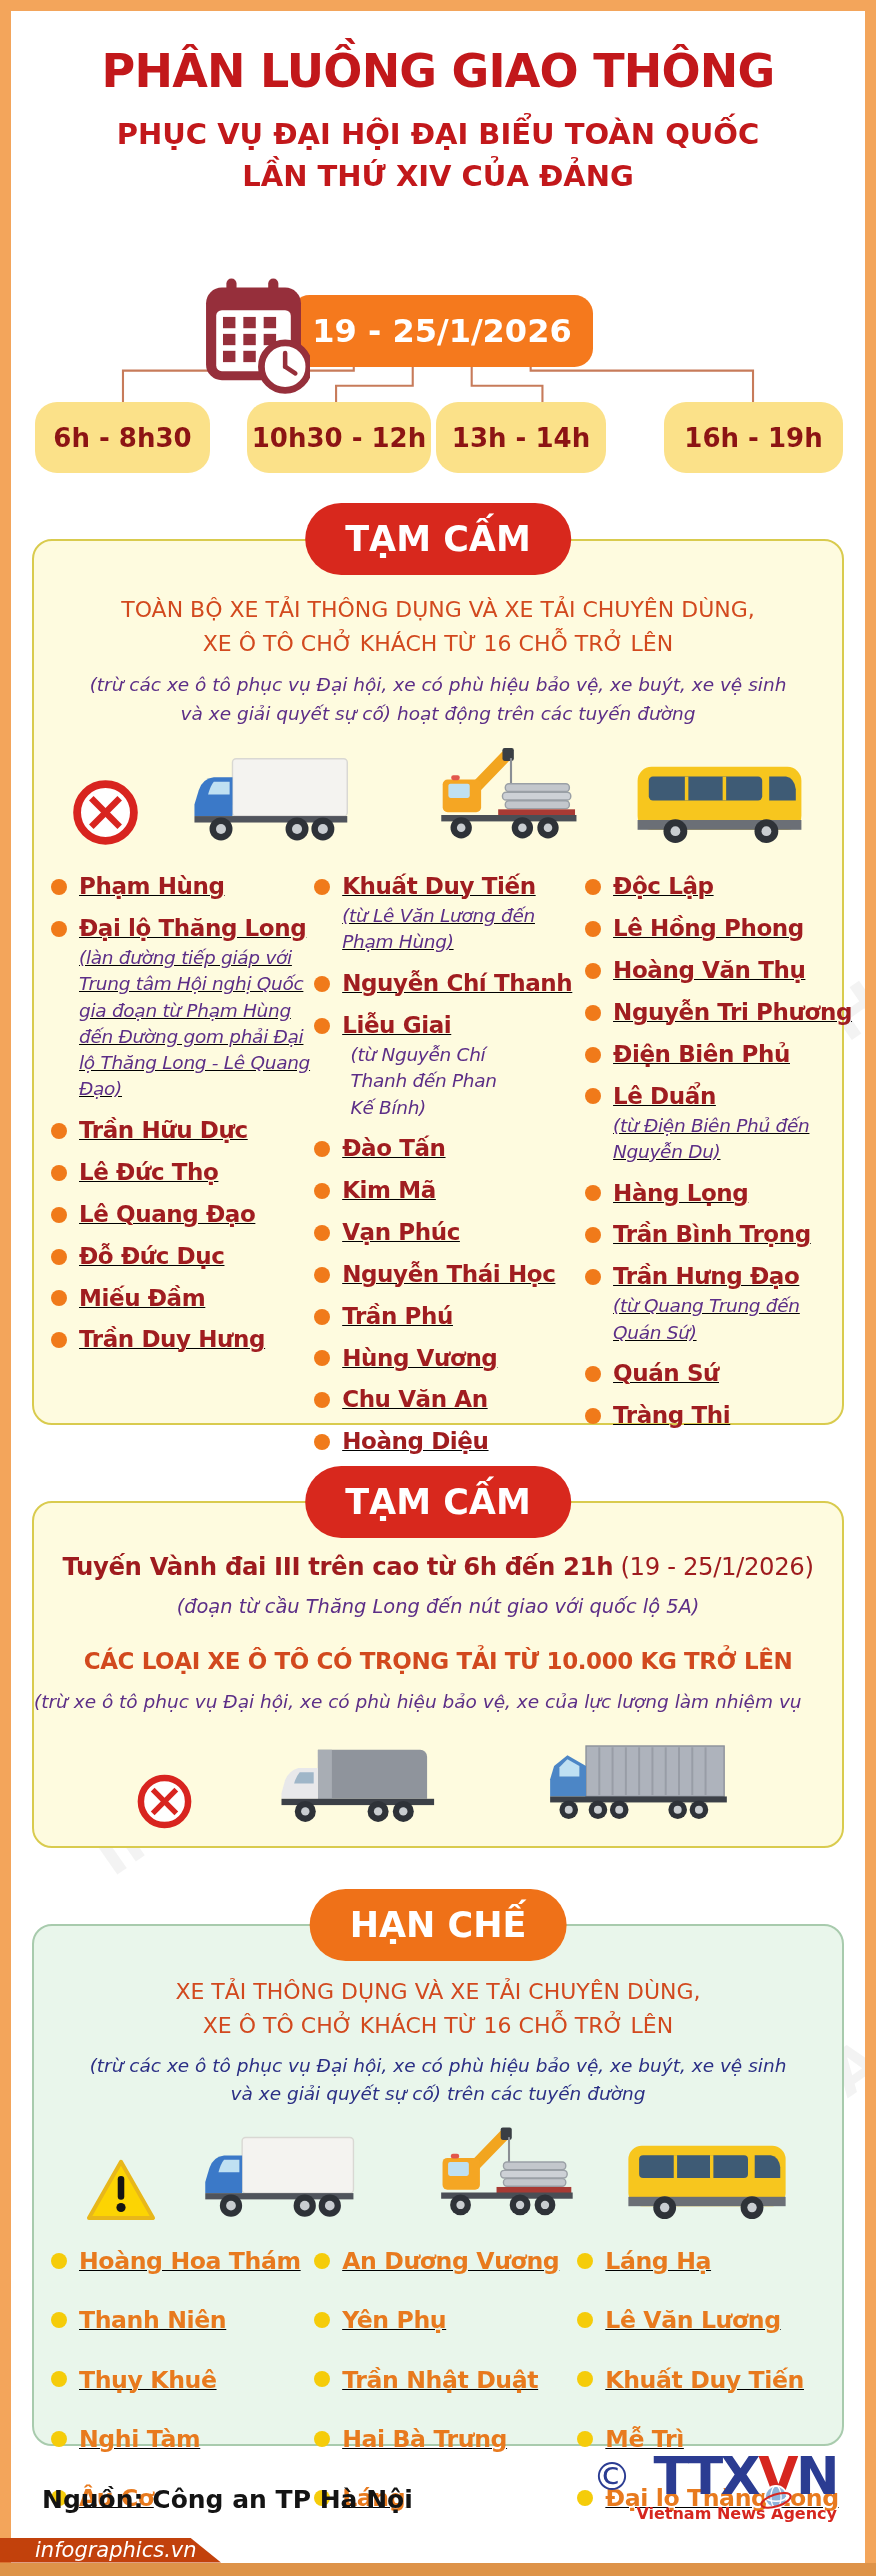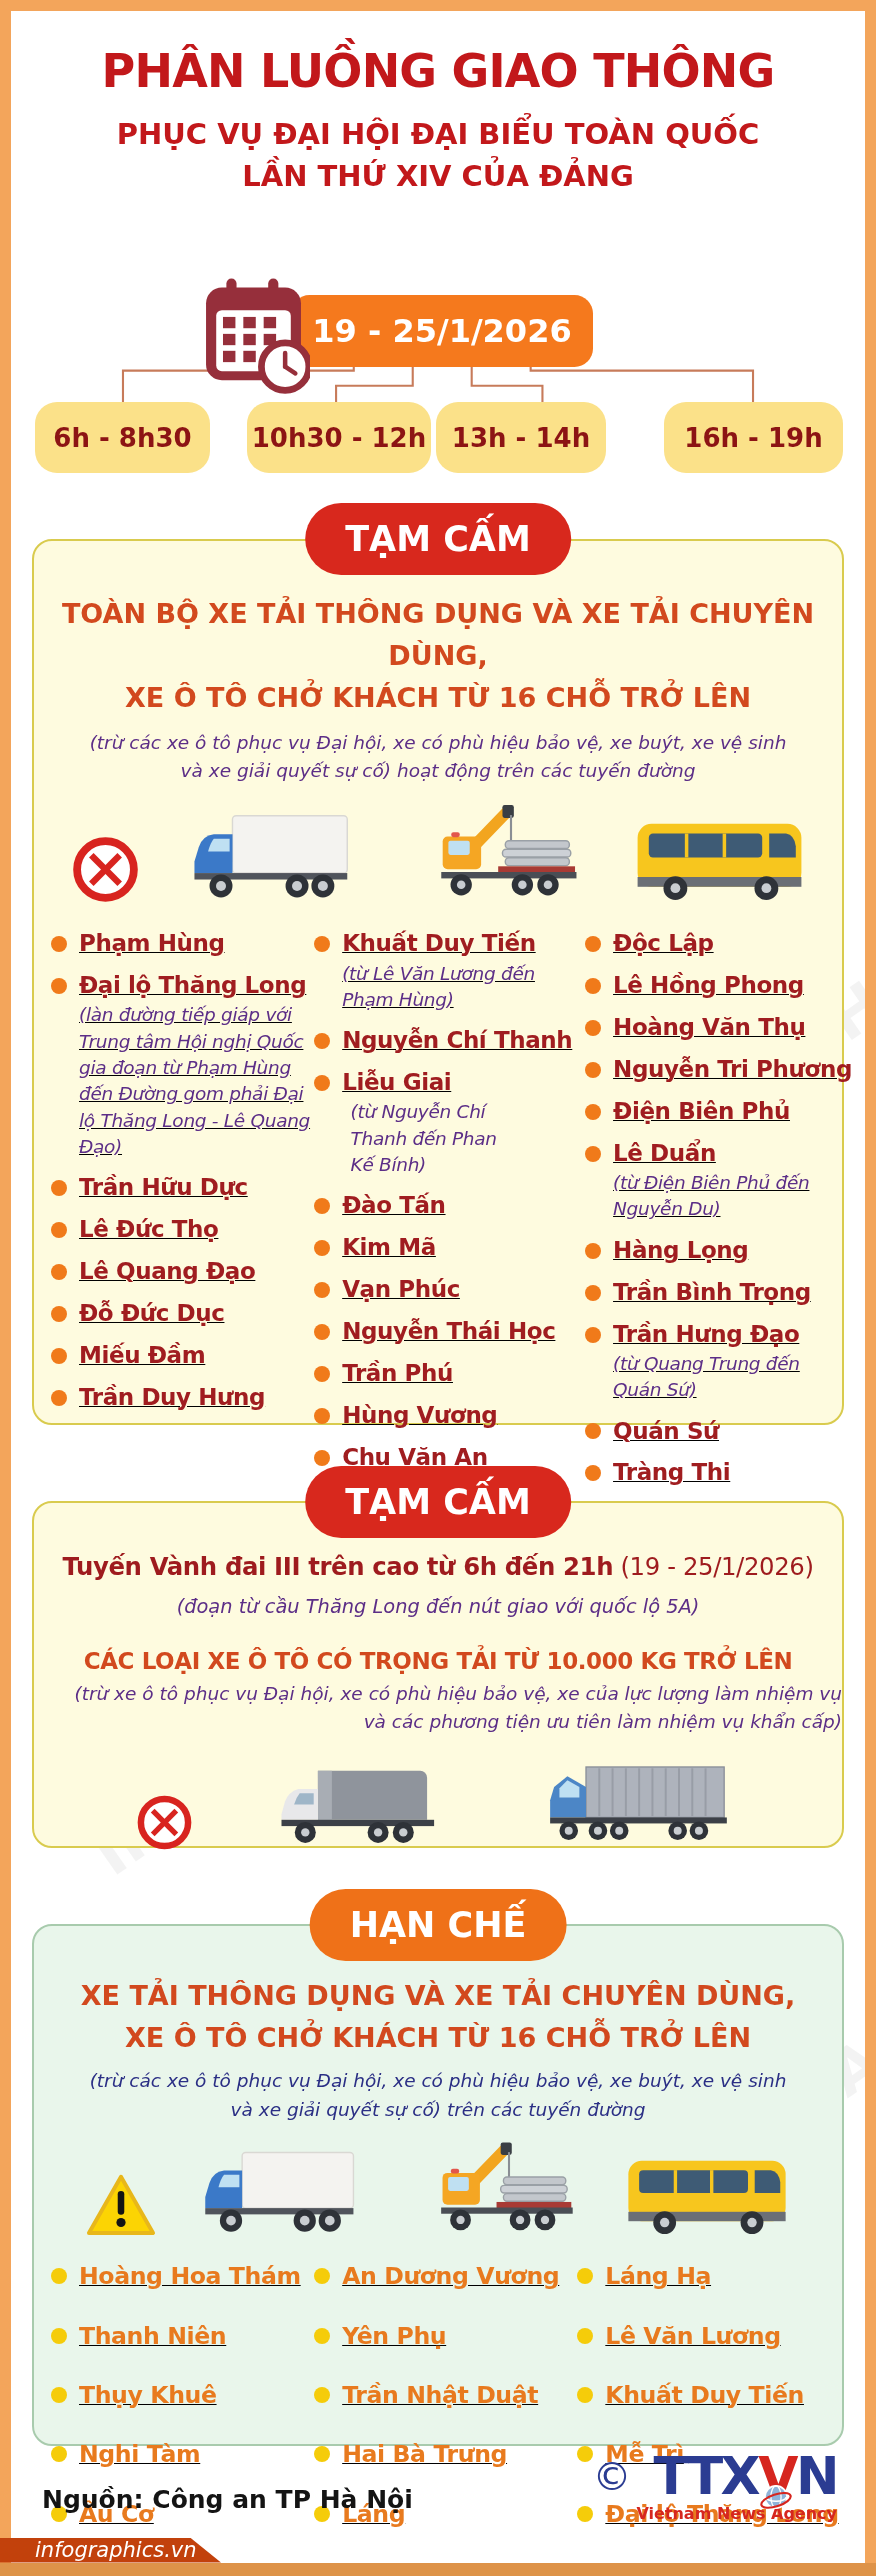--- a/index.html
+++ b/index.html
@@ -39,21 +39,21 @@
   .pill1 { top:503px; } .pill2 { top:1466px; } .pill3 { top:1889px; }
 
   
   .panel { position:absolute; left:32px; right:32px; border-radius:20px; z-index:2; }
   .panel-yellow { background:#FEFBDF; border:2.5px solid #D9CB4E; }
   .panel-green  { background:#E9F6EB; border:2.5px solid #A8CBAD; }
   .panel1 { top:539px; height:886px; }
   .panel2 { top:1501px; height:347px; }
   .panel3 { top:1924px; height:522px; }
 
-  .sec-head { text-align:center; font-weight:bold; font-size:27px; color:#D2491E; line-height:1.55; }
+  .sec-head { text-align:center; font-weight:normal; font-size:22px; color:#D2491E; line-height:1.55; }
   .sec-exc  { text-align:center; font-style:italic; font-size:18.5px; line-height:1.55; }
   .purple { color:#5C2E87; }
   .navy   { color:#2B2F85; }
 
   .icons-row { display:flex; justify-content:center; align-items:flex-end; }
 
   
   .cols { display:flex; padding:0 17px; }
   .col { flex:1 1 0;text-decoration:underline; }
   ul { list-style:none; }
@@ -65,21 +65,21 @@
   .res-street { margin-bottom:31px; }
   .res-street .s-name { font-size:23.6px; color:#E87A1E; }
   .s-note { display:block; font-size:18.5px; font-style:italic; color:#5C2E87; font-weight:normal; line-height:1.42; margin-top:2.5px; letter-spacing:-0.3px; }
   .s-note-inline { display:inline; margin-left:8.4px; white-space:normal; }
 
   
   .p2-line1 { text-align:center; font-size:24.4px; color:#9E1B1E; padding-top:49px; letter-spacing:-0.4px; }
   .p2-line1 b { font-weight:bold; }
   .p2-seg { text-align:center; font-size:19.4px; font-style:italic; color:#5C2E87; margin-top:13.5px; }
   .p2-veh { text-align:center; font-size:23px; font-weight:bold; color:#D2491E; margin-top:30px; letter-spacing:-0.4px; }
-  .p2-exc { text-align:right; font-size:18.5px; font-style:italic; color:#5C2E87; line-height:1.55; margin-top:6px; }
+  .p2-exc { text-align:left; font-size:18.5px; font-style:italic; color:#5C2E87; line-height:1.55; margin-top:14px; }
 
   
   .source { position:absolute; left:42px; top:2485px; font-size:25px; font-weight:bold; color:#141414; z-index:3; }
   .logo-block { position:absolute; right:39px; top:2450px; text-align:right; z-index:3; }
   .logo-row { display:flex; align-items:center; justify-content:flex-end; }
   .copyright { font-size:39px; color:#2B3C92; margin-right:22px; font-weight:normal; }
   .logo-letters { font-size:52px; font-weight:bold; letter-spacing:-2.5px; position:relative; line-height:1; }
   .lblue { color:#2B3C92; } .lred { color:#D6261F; }
   .globe { position:absolute; right:44px; top:20px; }
   .logo-caption { font-size:16px; font-weight:bold; color:#D6261F; margin-top:1.7px; letter-spacing:0; }
@@ -279,21 +279,20 @@
 
 <div class="pill pill-red pill2">TẠM CẤM</div>
 <div class="panel panel-yellow panel2">
   <div class="p2-line1">
     <b>Tuyến Vành đai III trên cao từ 6h đến 21h</b><span> (19 - 25/1/2026)</span>
   </div>
   <div class="p2-seg">(đoạn từ cầu Thăng Long đến nút giao với quốc lộ 5A)</div>
   <div class="p2-veh">CÁC LOẠI XE Ô TÔ CÓ TRỌNG TẢI TỪ 10.000 KG TRỞ LÊN</div>
   <div class="p2-exc">
     <span>(trừ xe ô tô phục vụ Đại hội, xe có phù hiệu bảo vệ, xe của lực lượng làm nhiệm vụ</span><br>
-    <span>và các phương tiện ưu tiên làm nhiệm vụ khẩn cấp)</span>
   </div>
   <div class="icons-row" style="margin-top:25px; gap:76px; height:93px;">
     <span>
       <svg width="59" height="59" viewBox="0 0 100 100">
         <circle cx="50" cy="50" r="40" fill="#fff" stroke="#D8241F" stroke-width="11"></circle>
         <line x1="30" y1="30" x2="70" y2="70" stroke="#D8241F" stroke-width="9"></line>
         <line x1="70" y1="30" x2="30" y2="70" stroke="#D8241F" stroke-width="9"></line>
       </svg>
     </span>
     <span>

